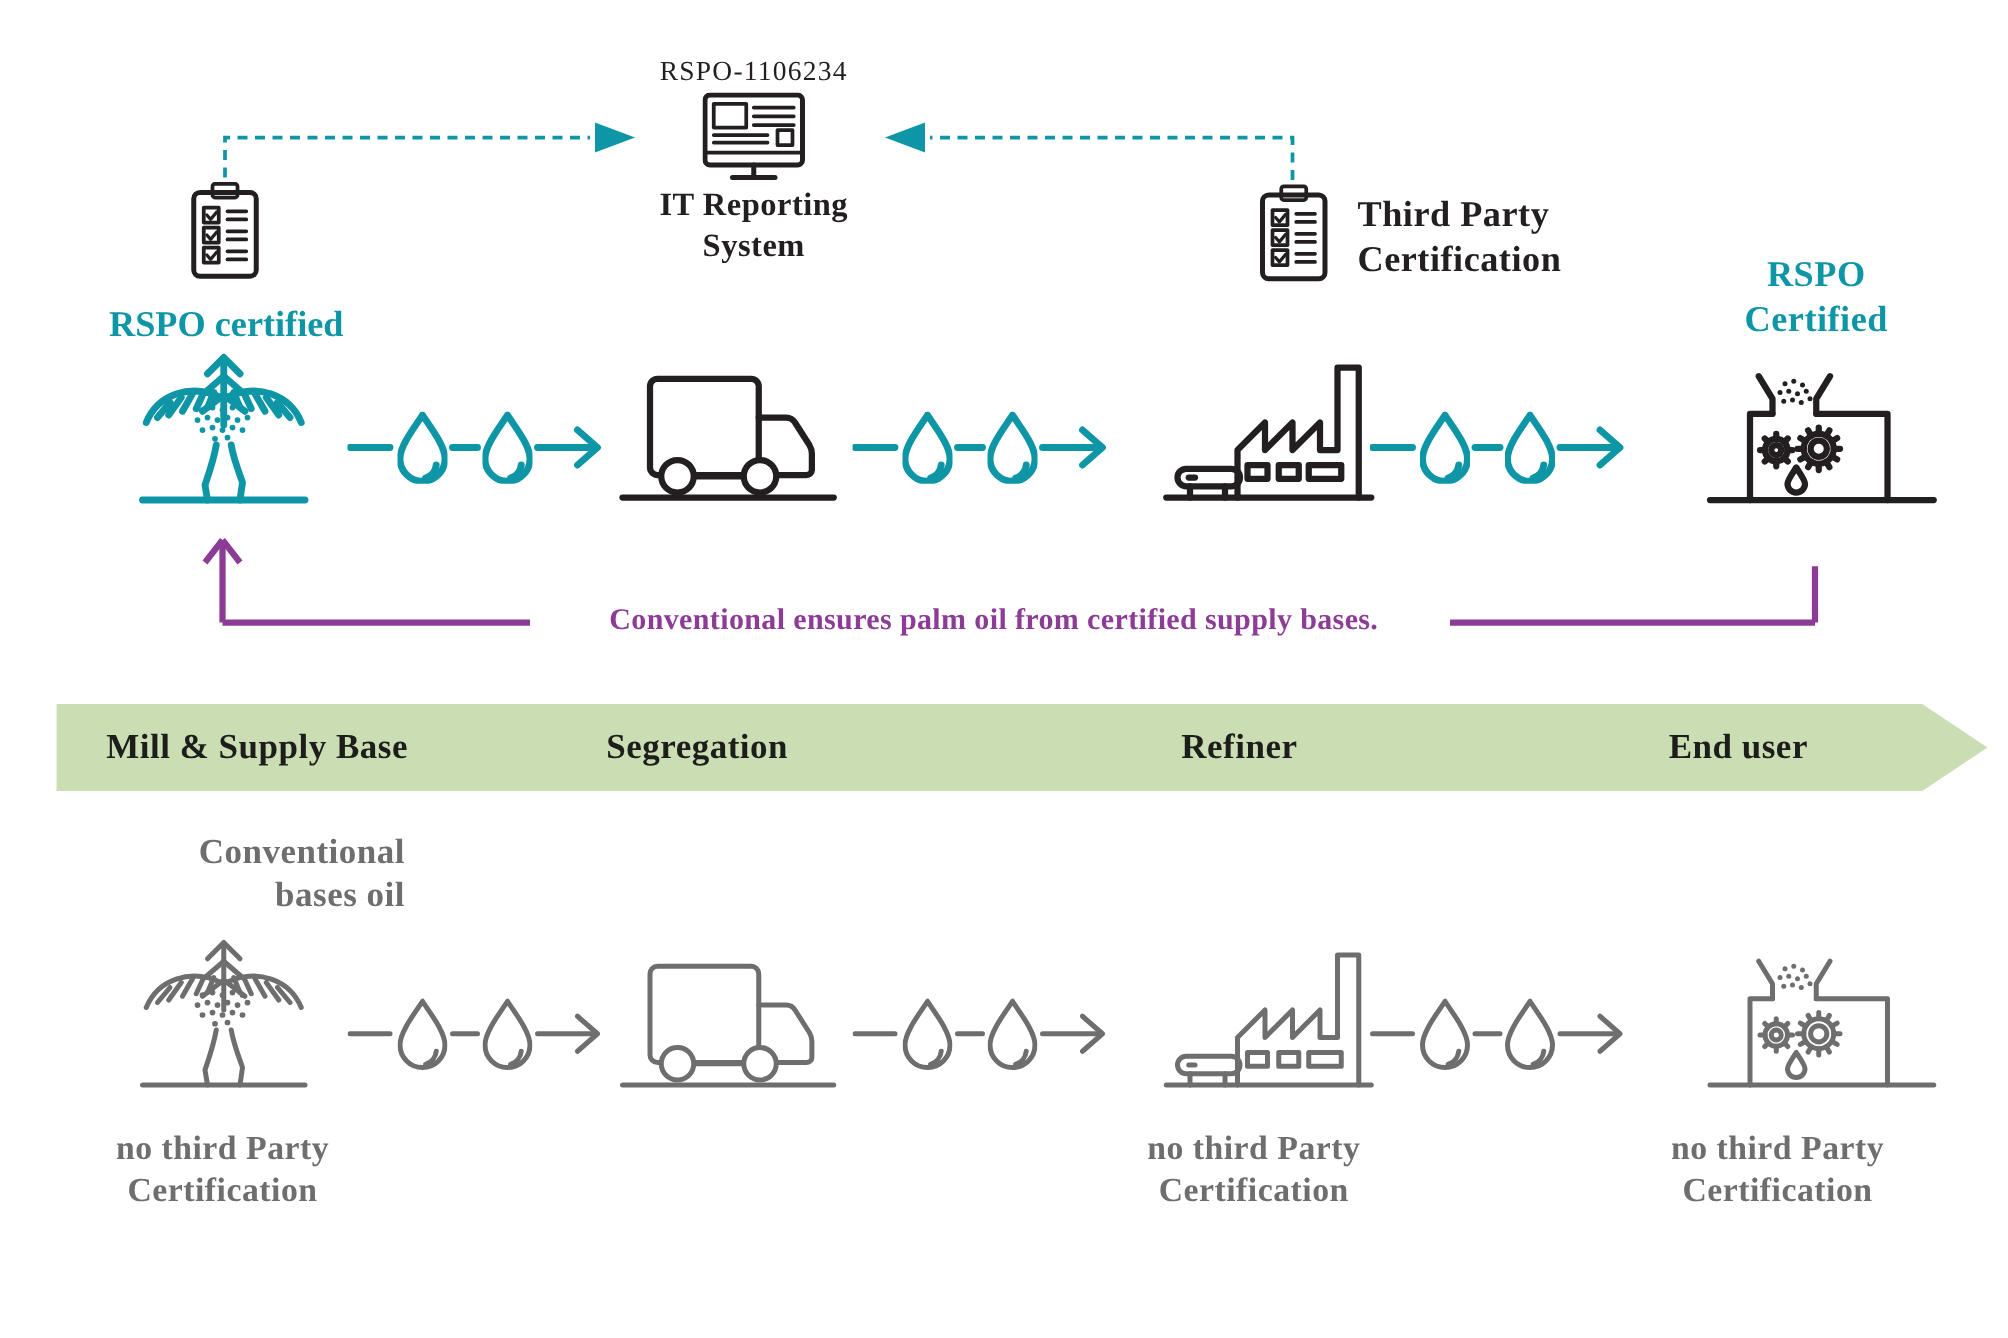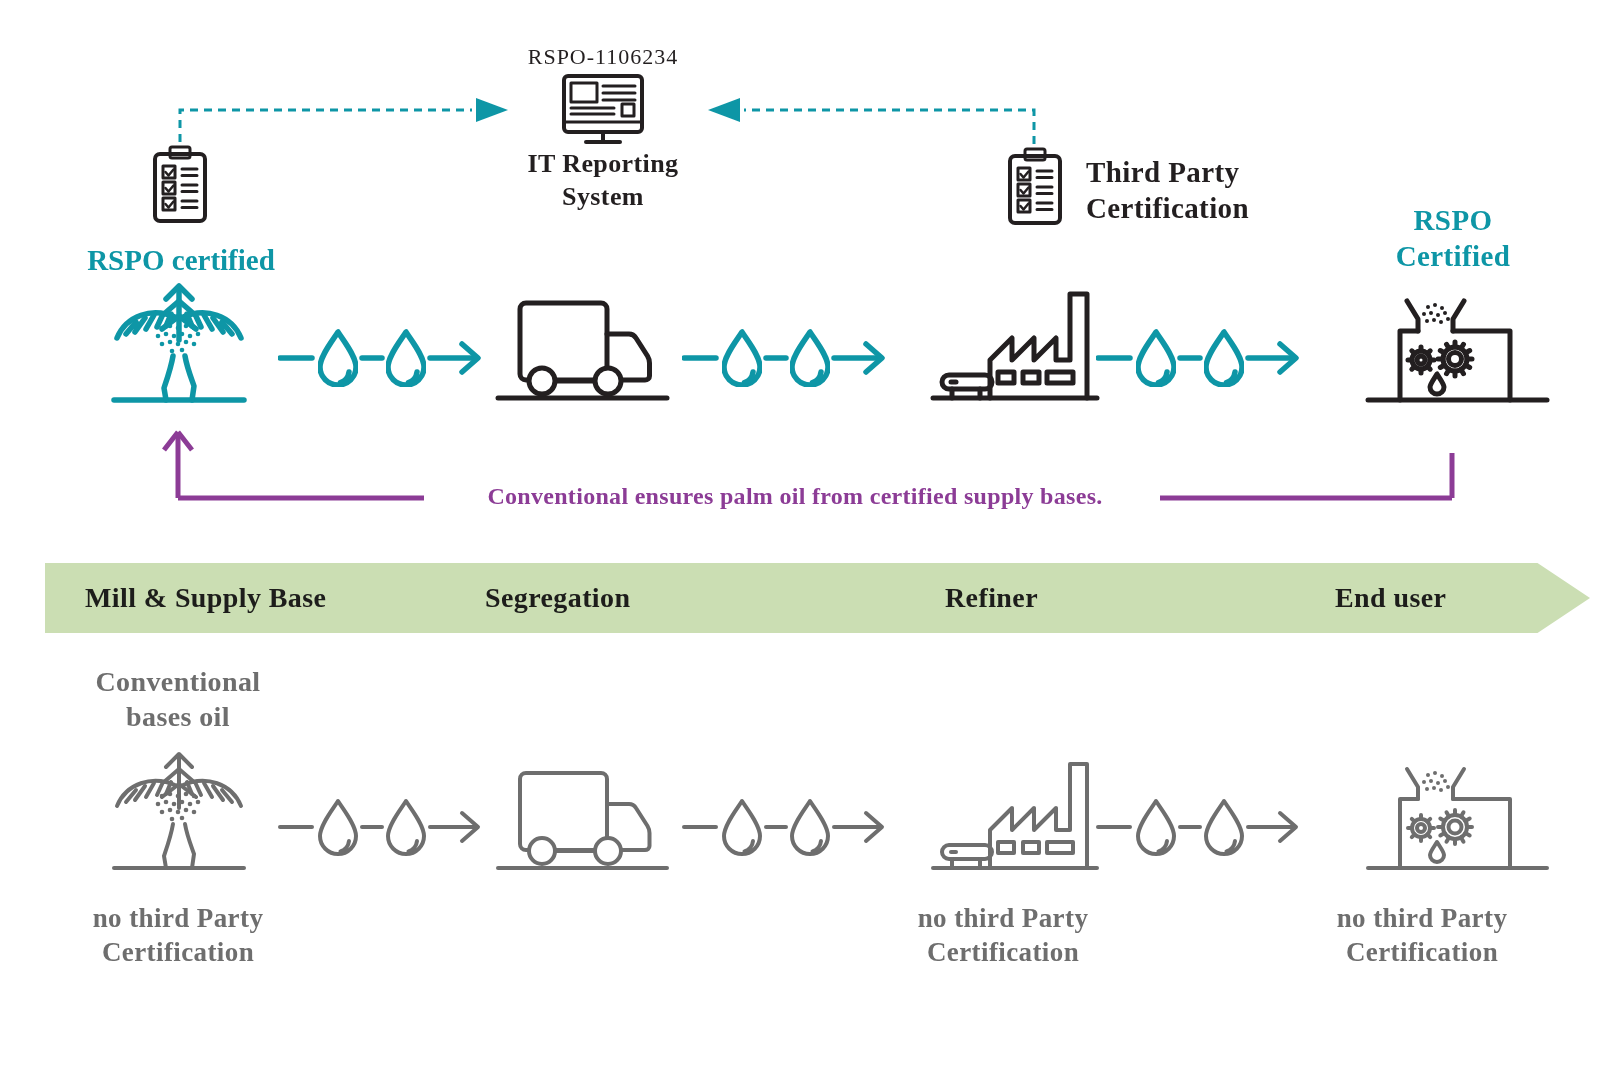--- a/index.html
+++ b/index.html
@@ -236,21 +236,21 @@
   </svg>
   <div class="abs center t-seg" style="left:434px;top:483px;width:722px;">Conventional ensures palm oil from certified supply bases.</div>
 
   <div class="abs banner" style="left:45px;top:563px;width:1545px;height:70px;">
     <span class="stage" style="left:40px;">Mill &amp; Supply Base</span>
     <span class="stage" style="left:440px;">Segregation</span>
     <span class="stage" style="left:900px;">Refiner</span>
     <span class="stage" style="left:1290px;">End user</span>
   </div>
 
-  <div class="abs center t-gray-head lbl" style="left:48px;top:664px;width:260px;">
+  <div class="abs center t-gray-head lbl" style="left:64px;top:664px;width:260px;text-align:right;">
     <span class="line">Conventional</span>
     <span class="line">bases oil</span>
   </div>
 
   <svg class="abs icon grayic" style="left:104px;top:744px;" width="150" height="128">
       <use href="#sym-palm"></use>
     </svg>
   <svg class="abs icon grayic" style="left:278px;top:793px;" width="210" height="68">
       <use href="#sym-chain"></use>
     </svg>

